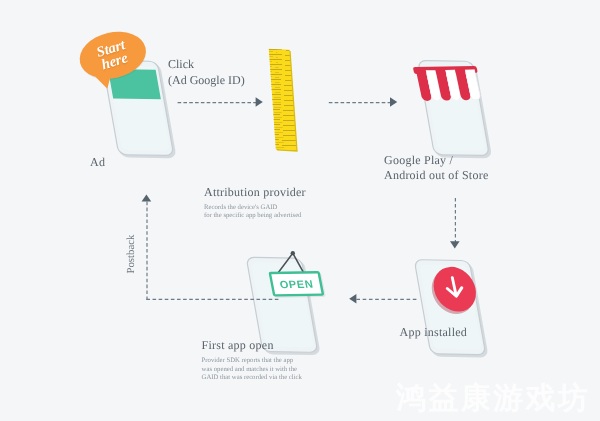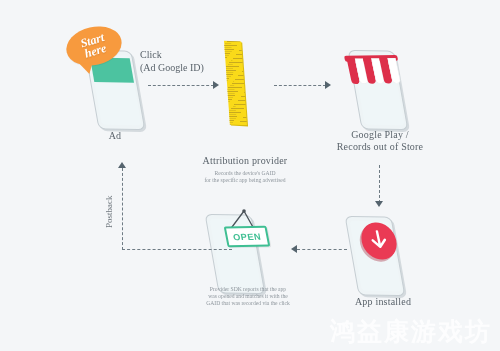--- a/index.html
+++ b/index.html
@@ -18,21 +18,21 @@
     position: relative;
     width: 500px;
     height: 351px;
     background: #f4f6f8;
   }
 
   
   .node { position: absolute; }
   .caption {
     position: absolute;
-    text-align: center;
+    text-align: left;
     color: #5d666e;
     font-family: "Liberation Serif", serif;
   }
   .caption .title {
     font-size: 10px;
     letter-spacing: .2px;
     color: #5a636b;
     white-space: pre-line;
     line-height: 12px;
   }
@@ -328,42 +328,42 @@
       <div class="bar"></div>
       <div class="stripe red" style="left:0px;"></div>
       <div class="stripe white" style="left:8px;"></div>
       <div class="stripe red" style="left:16px;"></div>
       <div class="stripe white" style="left:24px;"></div>
       <div class="stripe red" style="left:32px;"></div>
       <div class="stripe white" style="left:40px;"></div>
     </div>
     <div class="caption" style="left:320px; top:129px; width:120px;">
       <div class="title">Google Play /
-Records out of Store</div>
+Android out of Store</div>
       <div class="sub"></div>
     </div>
   </div>
 
   <div class="conn">
     <div class="dash-v" style="left:379px; top:165px; height:38px;"></div>
     <div class="arrowhead ah-down" style="left:375px; top:201px;"></div>
   </div>
 
   <div class="node">
     <div class="phone" style="left:352px; top:214px;">
       <div class="body">
         <div class="screen"></div>
       </div>
     </div>
     <div class="dlbadge" style="left:362px; top:222px;">
       <svg width="18" height="22" viewBox="0 0 18 22">
         <path d="M9 1 L9 15 M3 10 L9 17 L15 10" stroke="#ffffff" stroke-width="2.4" fill="none" stroke-linecap="round" stroke-linejoin="round"></path>
       </svg>
     </div>
-    <div class="caption" style="left:333px; top:296px; width:100px;">
+    <div class="caption" style="left:333px; top:272px; width:100px;">
       <div class="title">App installed</div>
       <div class="sub"></div>
     </div>
   </div>
 
   <div class="conn">
     <div class="dash-h" style="left:297px; top:249px; width:50px;"></div>
     <div class="arrowhead ah-left" style="left:291px; top:245px;"></div>
   </div>
 
@@ -374,20 +374,21 @@
       </div>
     </div>
     <svg style="position:absolute; left:224px; top:209px;" width="42" height="30">
       <path d="M20 2 L5 22 M20 2 L30 20" stroke="#4a5258" stroke-width="1.3" fill="none"></path>
       <circle cx="20" cy="2" r="1.8" fill="#4a5258"></circle>
     </svg>
     <div class="opensign" style="left:226px; top:226px;">
       <div class="word">OPEN</div>
     </div>
     <div class="caption" style="left:168px; top:283px; width:160px;">
+      <div class="title">First app open</div>
       <div class="sub">Provider SDK reports that the app
 was opened and matches it with the
 GAID that was recorded via the click</div>
     </div>
   </div>
 
   <div class="conn">
     <div class="dash-h" style="left:122px; top:249px; width:110px;"></div>
     <div class="dash-v" style="left:122px; top:168px; height:82px;"></div>
     <div class="arrowhead ah-up" style="left:118px; top:162px;"></div>

